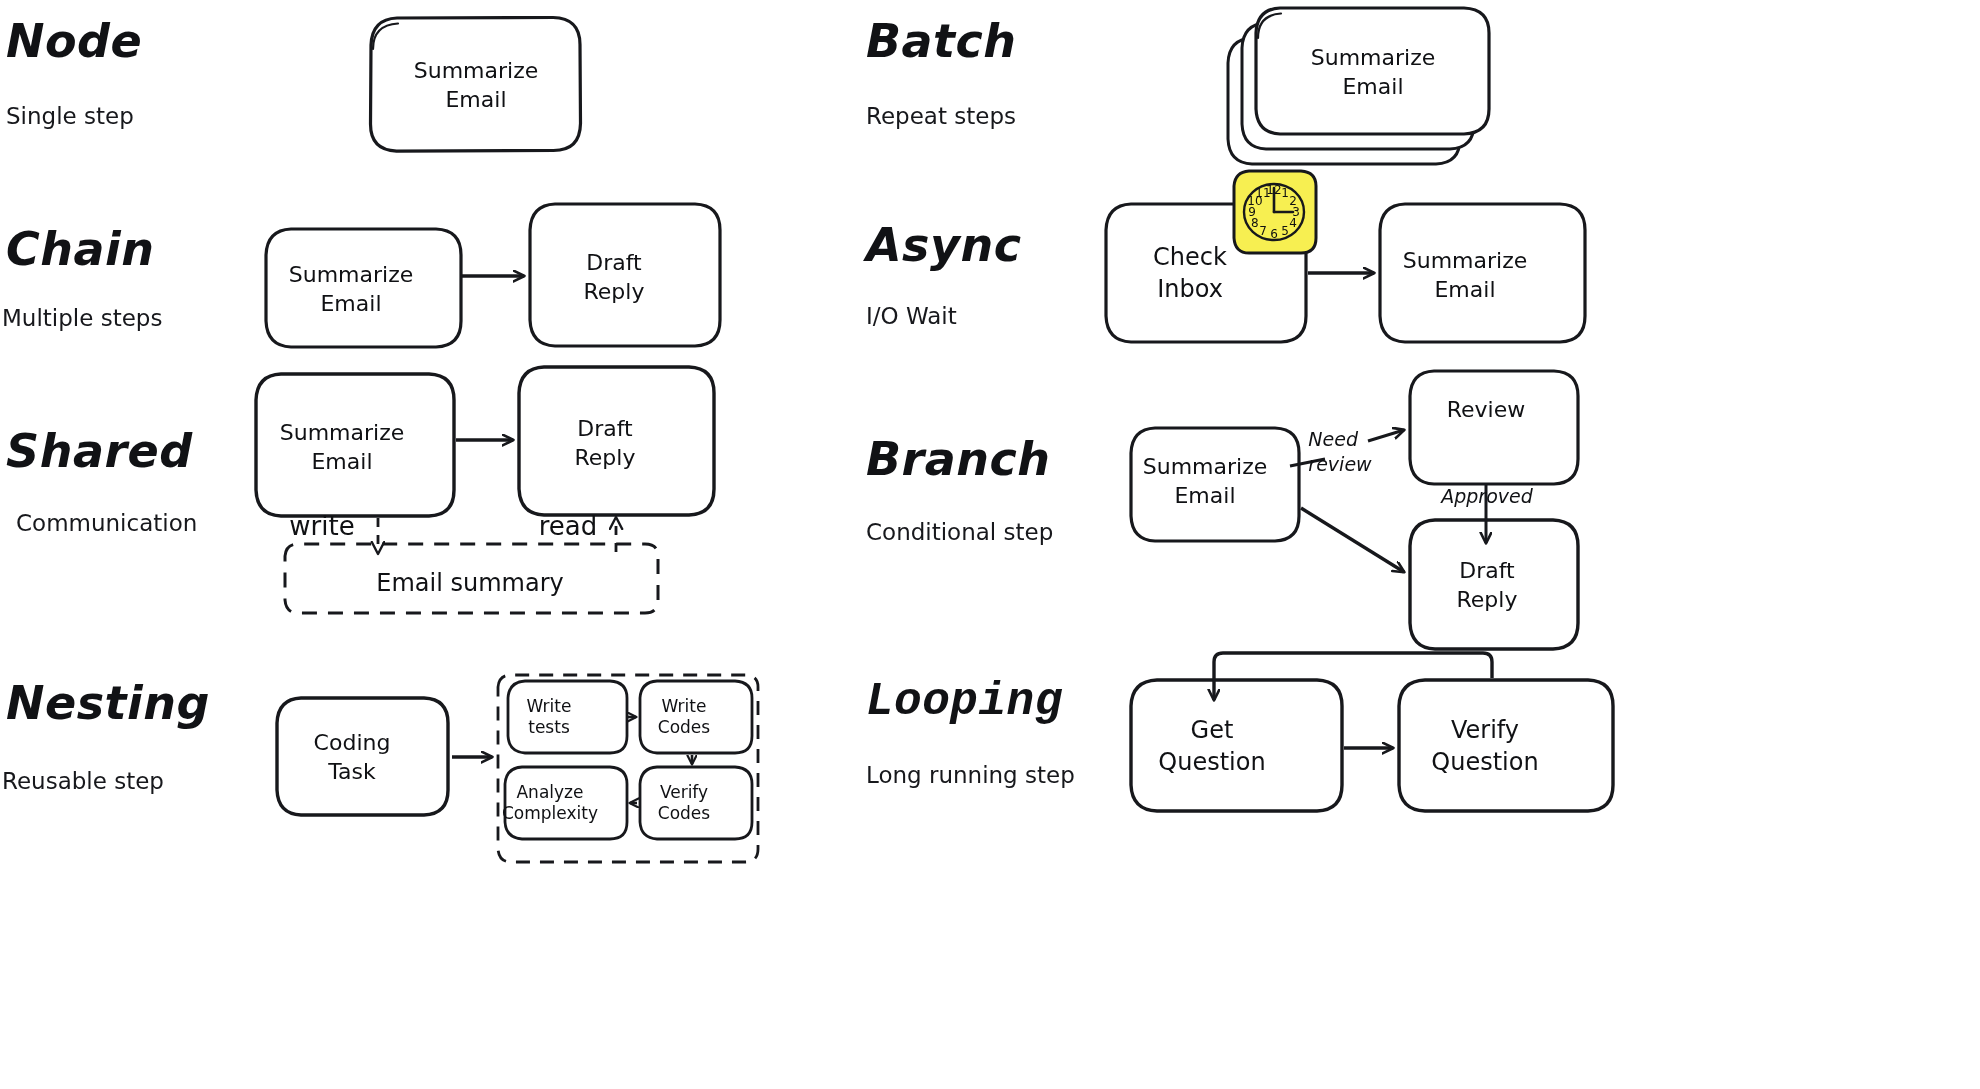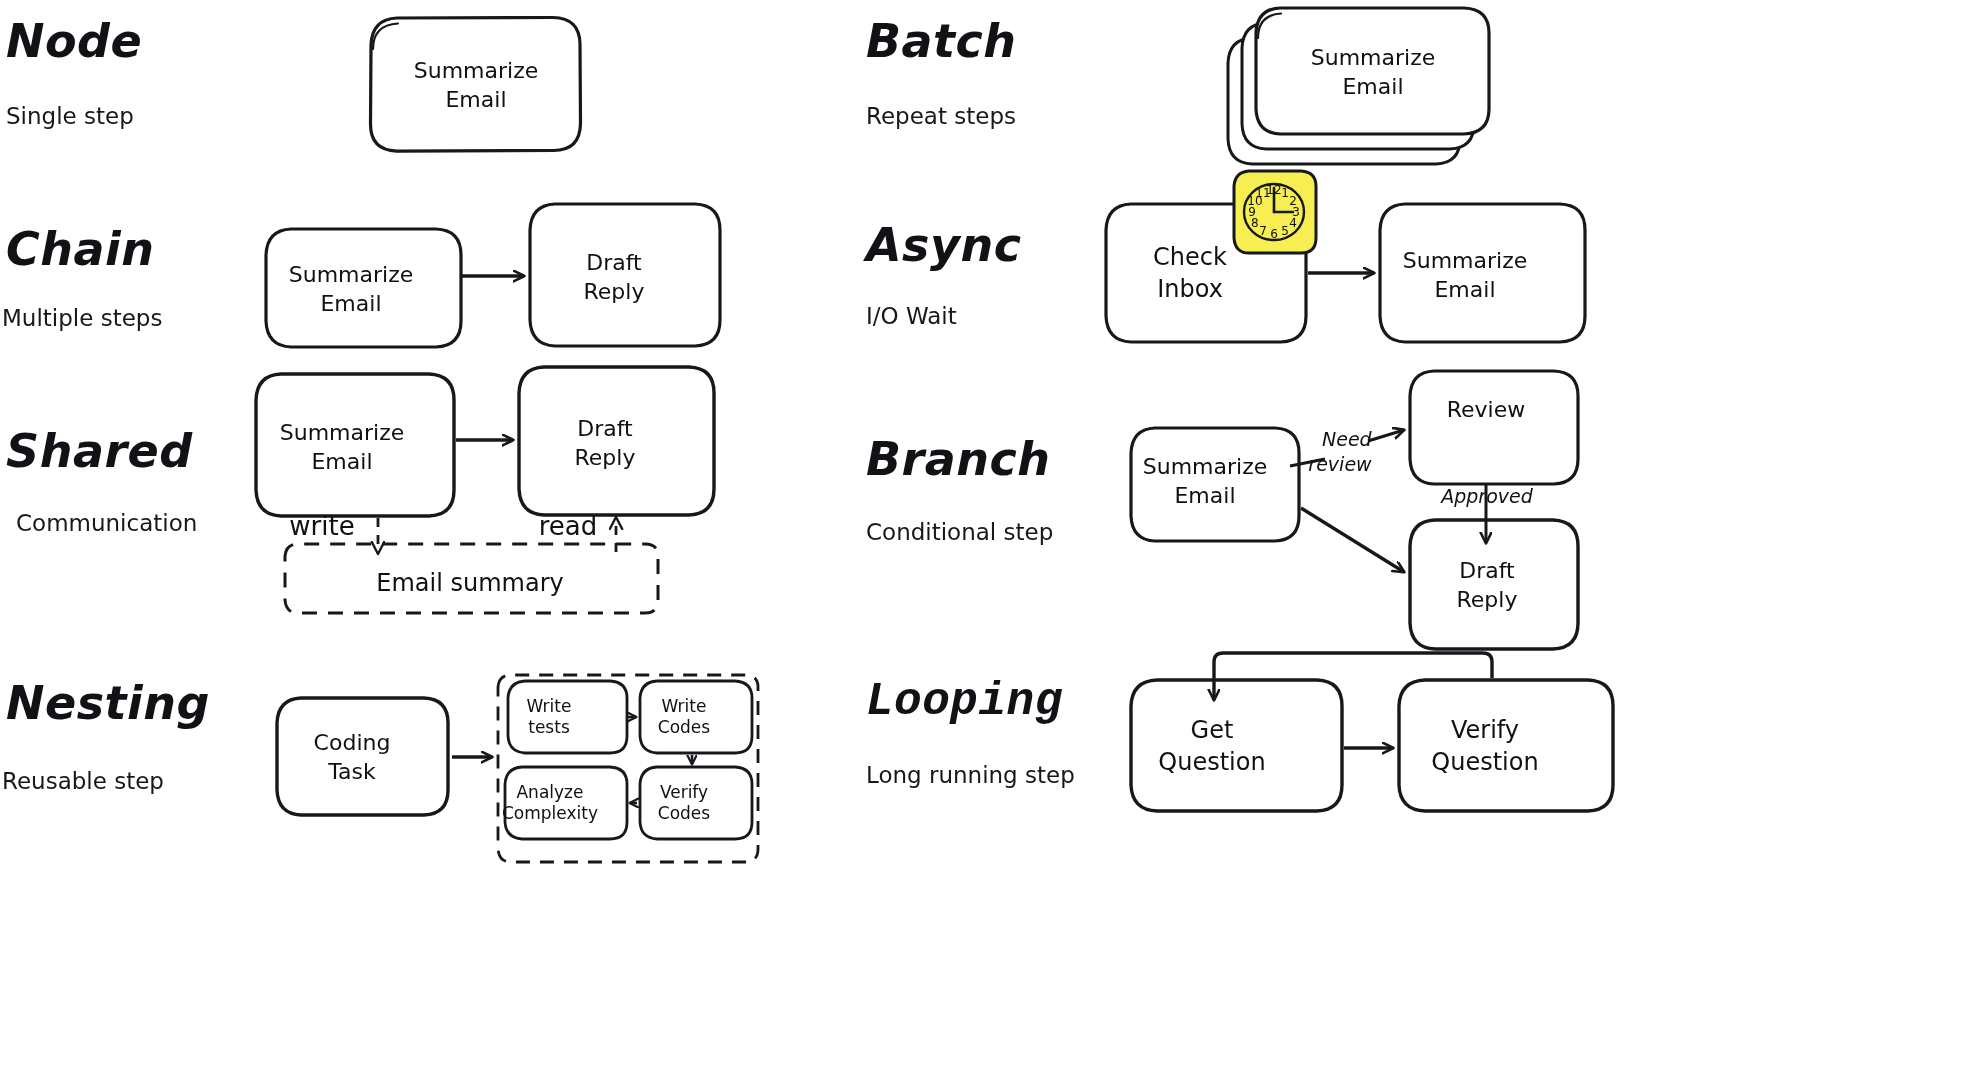--- a/index.html
+++ b/index.html
@@ -35,21 +35,21 @@
     pointer-events:none;
   }
   .nodelabel.sm{font-size:17px;line-height:1.25;}
   .nodelabel.lg{font-size:24px;}
   .edgelabel{
     position:absolute;
     font-family:"DejaVu Sans",sans-serif;
     font-size:21px;
     color:#101114;
     white-space:pre-line;
-    text-align:right;
+    text-align:left;
     transform:translate(-50%,-50%);
     line-height:1.3;
   }
   .edgelabel.it{font-style:italic;font-size:19px;}
   .edgelabel.big{font-size:26px;}
   .clocknum{
     position:absolute;
     font-family:"DejaVu Sans",sans-serif;
     font-size:12px;
     color:#111;

